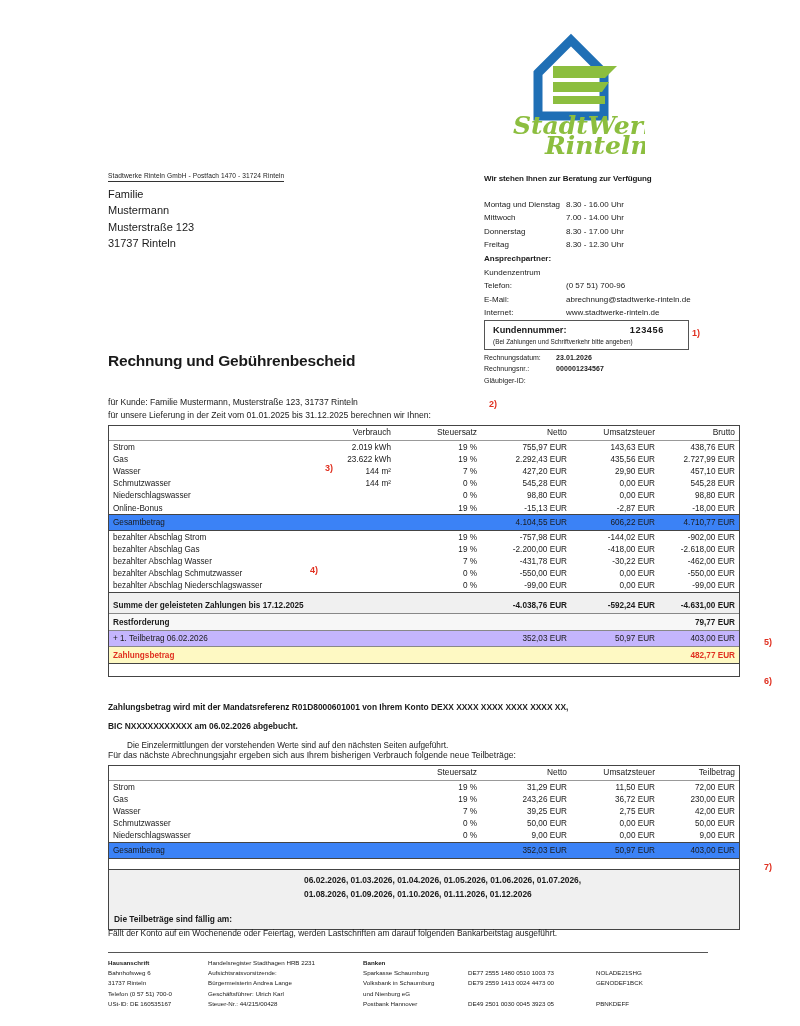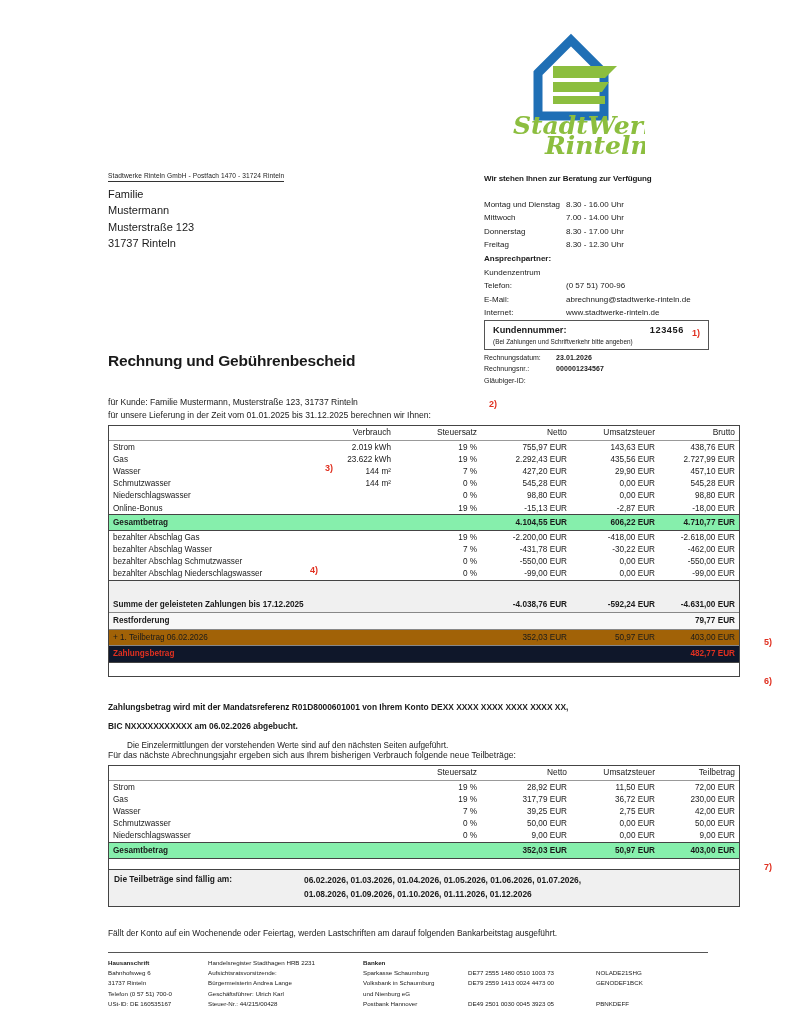--- a/index.html
+++ b/index.html
@@ -69,21 +69,21 @@
   .contact-row { display: flex; }
   .contact-row .k { width: 82px; flex: none; }
   .contact-row .v { flex: 1; }
   .contact-single { display: block; }
 
   
   .kundenbox {
     position: absolute;
     top: 320px;
     left: 484px;
-    width: 225px;
+    width: 205px;
     border: 1px solid #555;
     padding: 4px 6px 4px 8px;
   }
   .kundenbox-main {
     display: flex;
     font-weight: bold;
     font-size: 9.2px;
     align-items: baseline;
   }
   .kundenbox-main .lbl { flex: 1; }
@@ -145,53 +145,53 @@
     font-size: 8.4px;
     padding-bottom: 3px;
     padding-top: 2px;
   }
   .bill .hdr td.c-name { text-align: left; }
 
   .bill td.c-name  { text-align: left; }
   .bill td.c-num   { text-align: right; }
 
   tr.total td {
-    font-weight: bold;
-    background: #86efac;
+    font-weight: normal;
+    background: #3b82f6;
     border-top: 1.1px solid #444;
     border-bottom: 1.1px solid #444;
     padding-top: 3px;
     padding-bottom: 3px;
   }
   tr.subtotal td {
     font-weight: bold;
     background: #f0f0f0;
     border-top: 1.1px solid #444;
     border-bottom: 0.7px solid #888;
-    padding-top: 19px;
+    padding-top: 8px;
     padding-bottom: 3px;
     margin-top: 32px;
   }
   tr.rest td {
     font-weight: bold;
     background: #f7f7f7;
     border-bottom: 0.7px solid #888;
     padding-top: 3.5px;
     padding-bottom: 3.5px;
   }
   tr.teil td {
-    background: #a16207;
+    background: #c4b5fd;
     border-bottom: 0.7px solid #888;
     padding-top: 3px;
     padding-bottom: 3px;
   }
   tr.zahlung td {
     font-weight: bold;
     color: #e03020;
-    background: #0f172a;
+    background: #fef9c3;
     border-bottom: 1.1px solid #444;
     padding-top: 3.5px;
     padding-bottom: 3.5px;
   }
   tr.body-first td { border-top: 0.7px solid #999; }
 
   
   .tframe {
     position: absolute;
     border: 1.1px solid #444;
@@ -224,21 +224,21 @@
     left: 108px;
     width: 632px;
     border: 1.1px solid #444;
     border-top: none;
     background: #f0f0f0;
     padding: 4px 5px 5px 5px;
     display: flex;
     font-size: 8.4px;
     font-weight: bold;
   }
-  .due-box .dl { width: 190px; flex: none; }
+  .due-box .dl { width: 190px; flex: none; margin-top: 40px; }
   .due-box .dv { flex: 1; line-height: 13.5px; }
 
   .note-line {
     position: absolute;
     top: 928px;
     left: 108px;
     font-size: 8.4px;
   }
 
   
@@ -436,20 +436,28 @@
       <tr class="total">
         <td class="c-name">Gesamtbetrag</td>
         <td class="c-num"></td>
         <td class="c-num"></td>
         <td class="c-num">4.104,55 EUR</td>
         <td class="c-num">606,22 EUR</td>
         <td class="c-num">4.710,77 EUR</td>
       </tr>
 
       <tr>
+        <td class="c-name">bezahlter Abschlag Strom</td>
+        <td class="c-num"></td>
+        <td class="c-num">19 %</td>
+        <td class="c-num">-757,98 EUR</td>
+        <td class="c-num">-144,02 EUR</td>
+        <td class="c-num">-902,00 EUR</td>
+      </tr>
+      <tr>
         <td class="c-name">bezahlter Abschlag Gas</td>
         <td class="c-num"></td>
         <td class="c-num">19 %</td>
         <td class="c-num">-2.200,00 EUR</td>
         <td class="c-num">-418,00 EUR</td>
         <td class="c-num">-2.618,00 EUR</td>
       </tr>
       <tr>
         <td class="c-name">bezahlter Abschlag Wasser</td>
         <td class="c-num"></td>
@@ -523,28 +531,28 @@
       <tr class="hdr">
         <td class="c-name"></td>
         <td>Steuersatz</td>
         <td>Netto</td>
         <td>Umsatzsteuer</td>
         <td>Teilbetrag</td>
       </tr>
       <tr class="body-first">
         <td class="c-name">Strom</td>
         <td class="c-num">19 %</td>
-        <td class="c-num">28,92 EUR</td>
+        <td class="c-num">31,29 EUR</td>
         <td class="c-num">11,50 EUR</td>
         <td class="c-num">72,00 EUR</td>
       </tr>
       <tr>
         <td class="c-name">Gas</td>
         <td class="c-num">19 %</td>
-        <td class="c-num">317,79 EUR</td>
+        <td class="c-num">243,26 EUR</td>
         <td class="c-num">36,72 EUR</td>
         <td class="c-num">230,00 EUR</td>
       </tr>
       <tr>
         <td class="c-name">Wasser</td>
         <td class="c-num">7 %</td>
         <td class="c-num">39,25 EUR</td>
         <td class="c-num">2,75 EUR</td>
         <td class="c-num">42,00 EUR</td>
       </tr>

